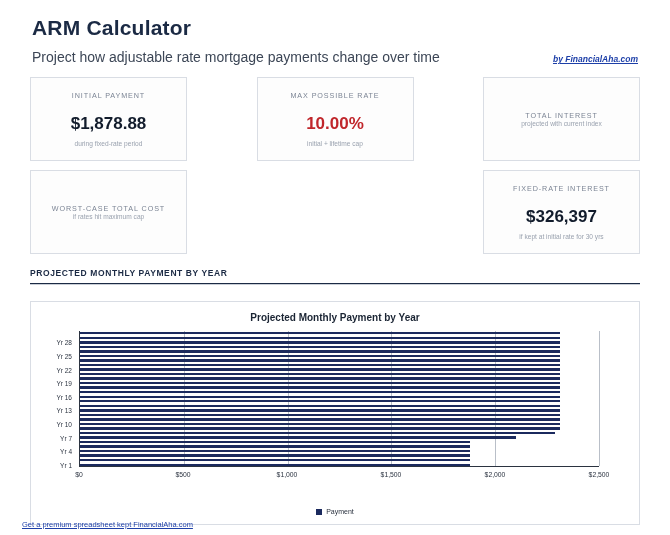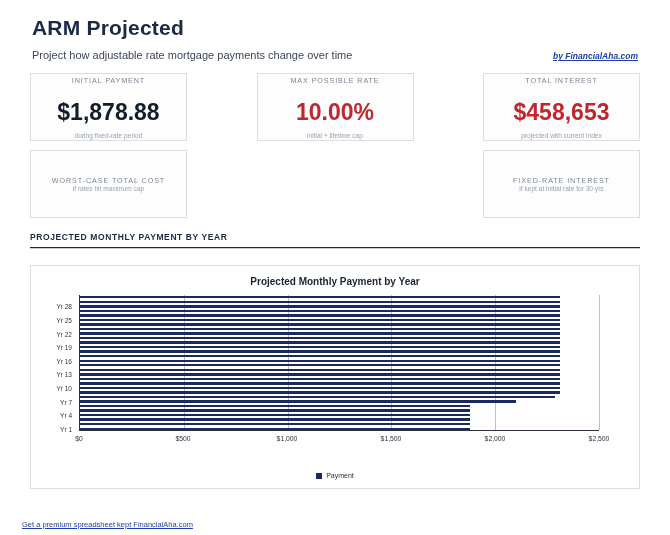--- a/index.html
+++ b/index.html
@@ -28,59 +28,59 @@
     letter-spacing: 0.2px;
     margin: 16px 0 0 10px;
   }
   .subrow {
     display: flex;
     align-items: baseline;
     justify-content: space-between;
     margin: 9px 10px 0 10px;
   }
   .subtitle {
-    font-size: 11px;
+    font-size: 14px;
     color: #3c4656;
   }
   .credit {
     font-size: 8.5px;
     color: #1d3fa8;
     font-style: italic;
     font-weight: bold;
     text-decoration: underline;
   }
   .cards {
     margin: 12px 8px 0 8px;
   }
   .card-row {
     display: flex;
     justify-content: space-between;
     margin-bottom: 9px;
   }
   .card {
     width: 157px;
-    height: 68px;
+    height: 84px;
     border: 1px solid #d9dde4;
     background: #fdfdfd;
     box-sizing: border-box;
     display: flex;
     flex-direction: column;
     align-items: center;
     justify-content: center;
     padding: 16px 3px;
   }
   .card-label {
     font-size: 7.2px;
     letter-spacing: 0.9px;
     color: #7b8494;
     text-transform: uppercase;
     text-align: center;
   }
   .card-value {
-    font-size: 23px;
+    font-size: 17px;
     font-weight: bold;
     margin: 14px 0 6px 0;
     color: #121c2c;
   }
   .card-value.red {
     color: #c0262b;
   }
   .card-note {
     font-size: 6.6px;
     color: #9aa2af;
@@ -198,52 +198,52 @@
     font-size: 7.5px;
     color: #1d3fa8;
     text-decoration: underline;
   }
 </style>
 </head>
 <body>
 
 <div class="page">
 
-  <div class="title">ARM Projected</div>
+  <div class="title">ARM Calculator</div>
 
   <div class="subrow">
     <div class="subtitle">Project how adjustable rate mortgage payments change over time</div>
     <a class="credit" href="#">by FinancialAha.com</a>
   </div>
 
   <div class="cards">
     <div class="card-row">
       <div class="card">
         <div class="card-label">INITIAL PAYMENT</div>
         <div class="card-value">$1,878.88</div>
         <div class="card-note">during fixed-rate period</div>
       </div>
       <div class="card">
         <div class="card-label">MAX POSSIBLE RATE</div>
         <div class="card-value red">10.00%</div>
         <div class="card-note">initial + lifetime cap</div>
       </div>
       <div class="card">
         <div class="card-label">TOTAL INTEREST</div>
-        <div class="card-value red">$458,653</div>
         <div class="card-note">projected with current index</div>
       </div>
     </div>
     <div class="card-row">
       <div class="card">
         <div class="card-label">WORST-CASE TOTAL COST</div>
         <div class="card-note">if rates hit maximum cap</div>
       </div>
       <div class="card">
         <div class="card-label">FIXED-RATE INTEREST</div>
+        <div class="card-value">$326,397</div>
         <div class="card-note">if kept at initial rate for 30 yrs</div>
       </div>
     </div>
   </div>
 
   <div class="section-head">PROJECTED MONTHLY PAYMENT BY YEAR</div>
   <div class="divider"></div>
 
   <div class="chart-panel">
     <div class="chart-title">Projected Monthly Payment by Year</div>

